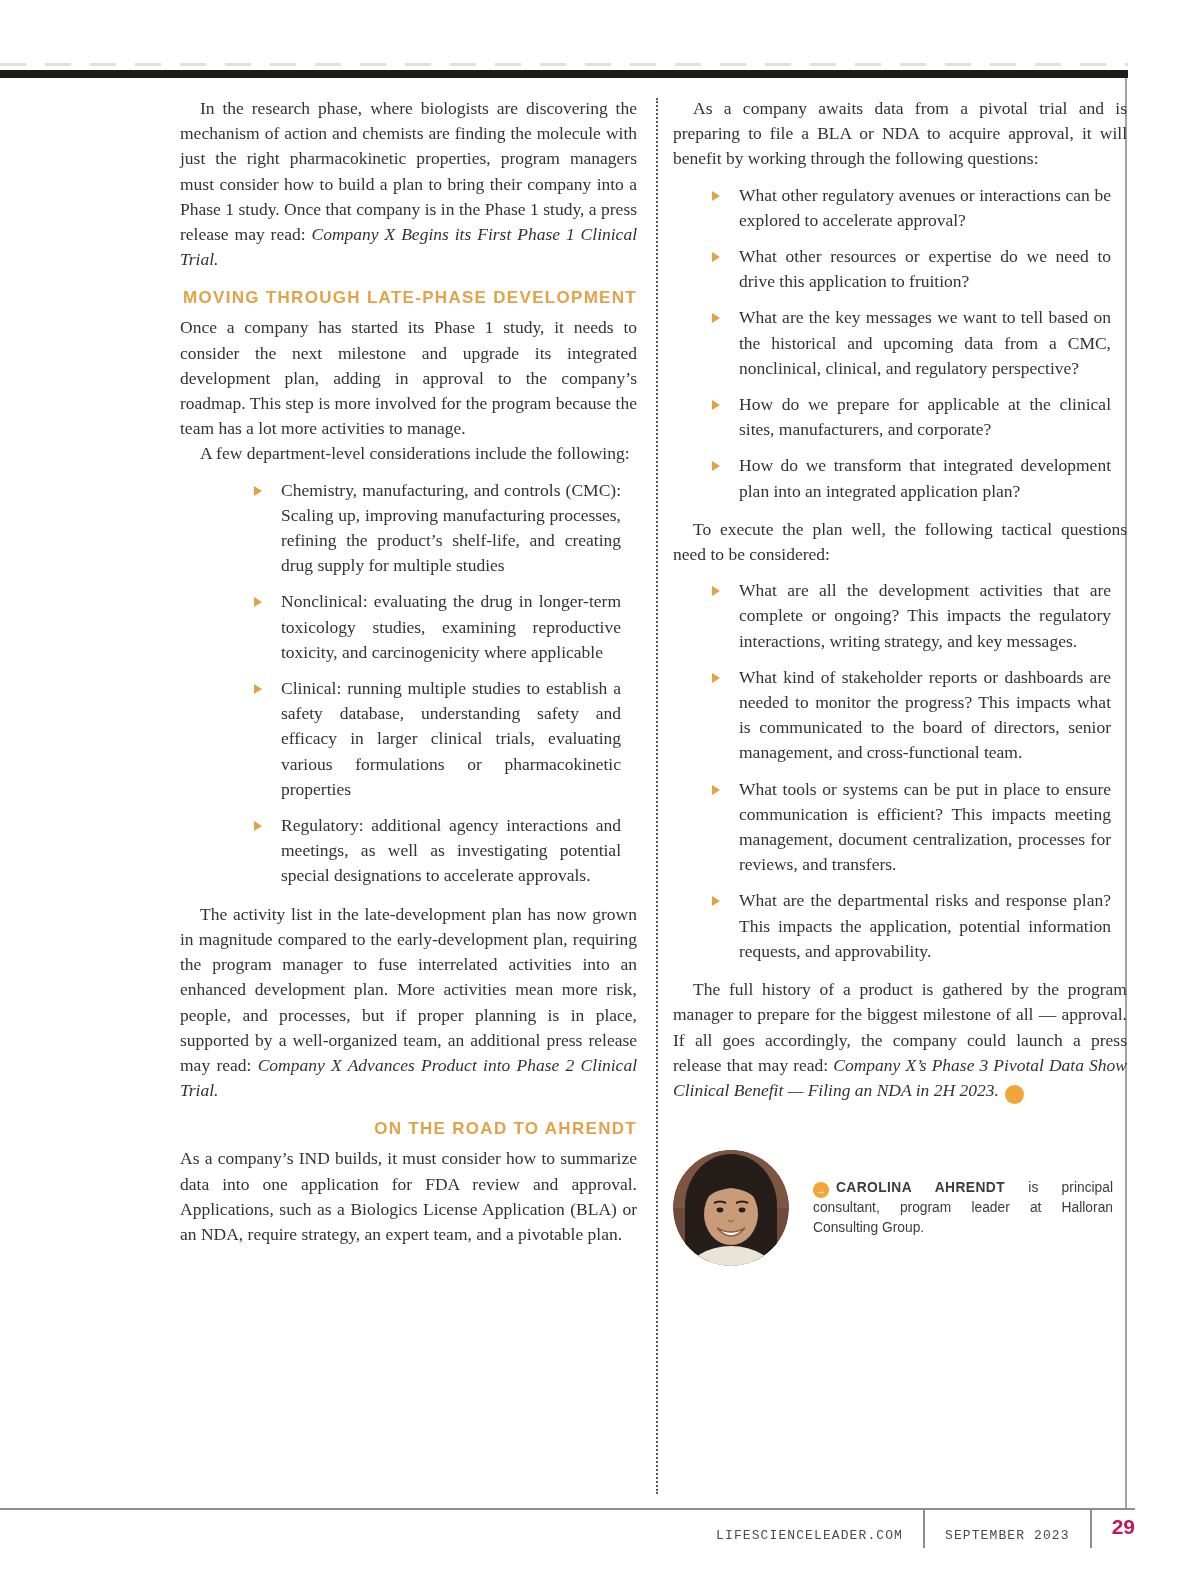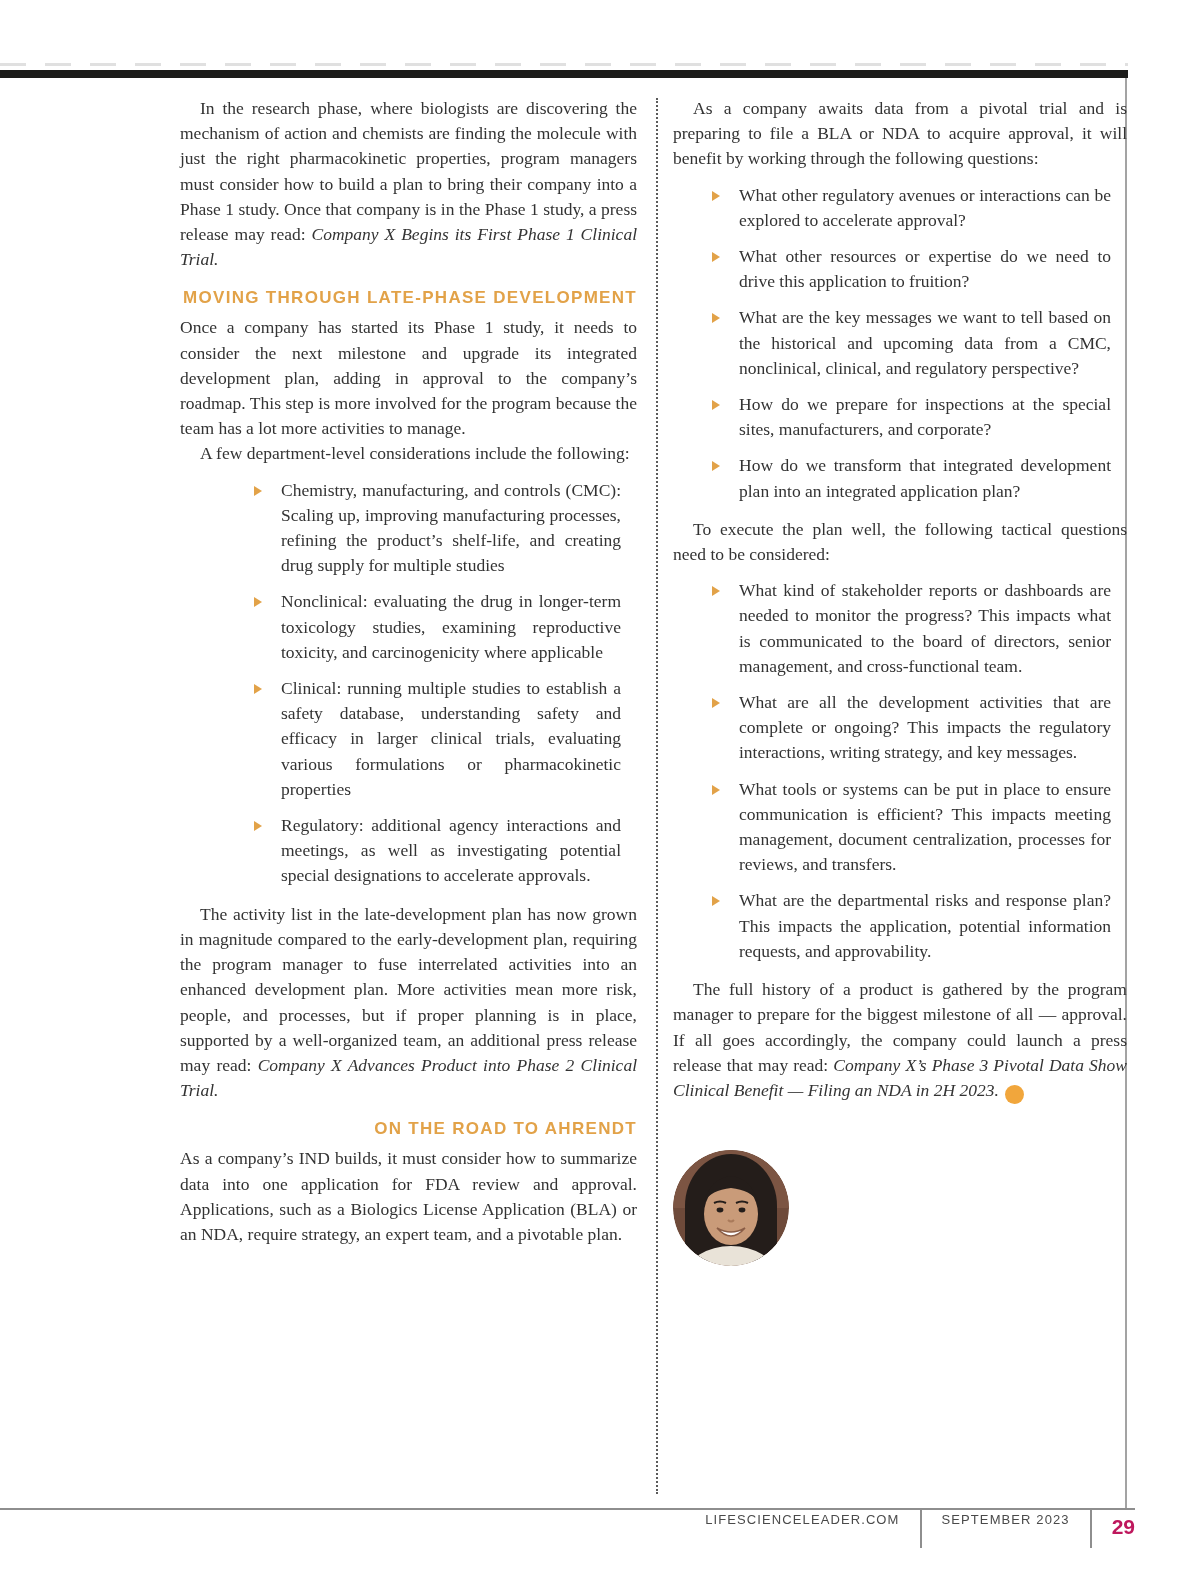--- a/index.html
+++ b/index.html
@@ -44,22 +44,22 @@
             color:#3c3c3c;text-align:justify;padding-right:14px;}
   .bio-name{font-weight:700;letter-spacing:0.4px;}
   .bio-icon{display:inline-block;width:16px;height:16px;border-radius:50%;background:#f1a63c;
             color:#ffffff;text-align:center;margin-right:7px;vertical-align:-2px;
             font-family:"Liberation Sans",sans-serif;font-weight:700;font-size:11px;line-height:16px;}
   .bio-icon::before{content:"\2192";}
 
   
   .footer{position:absolute;left:0;top:1508px;width:1135px;border-top:2px solid #8e8e8e;}
   .footer-inner{display:flex;justify-content:flex-end;align-items:stretch;height:38px;}
-  .f-text{font-family:Liberation Sans, sans-serif;font-size:13px;letter-spacing:1.1px;
-          color:#4a4a4a;padding-top:2px;}
+  .f-text{font-family:Liberation Mono, monospace;font-size:13px;letter-spacing:1.1px;
+          color:#4a4a4a;padding-top:18px;}
   .f-div{width:2px;background:#8e8e8e;height:38px;margin:0 20px;}
   .f-page{font-family:"Liberation Sans",sans-serif;font-size:21px;font-weight:700;
           color:#be185d;padding-top:5px;}
 </style>
 </head>
 <body>
 
 <div class="page">
 
   <div class="top-dashes"></div>
@@ -82,27 +82,27 @@
       <div class="heading">ON THE ROAD TO AHRENDT</div>
       <p class="para"><span>As a company’s IND builds, it must consider how to summarize data into one application for FDA review and approval. Applications, such as a Biologics License Application (BLA) or an NDA, require strategy, an expert team, and a pivotable plan.</span></p>
     </div>
 
   <div class="col col-right">
     <p class="para indent"><span>As a company awaits data from a pivotal trial and is preparing to file a BLA or NDA to acquire approval, it will benefit by working through the following questions:</span></p>
       <div class="bullets">
         <div class="bullet"><span class="tri"></span><span>What other regulatory avenues or interactions can be explored to accelerate approval?</span></div>
         <div class="bullet"><span class="tri"></span><span>What other resources or expertise do we need to drive this application to fruition?</span></div>
         <div class="bullet"><span class="tri"></span><span>What are the key messages we want to tell based on the historical and upcoming data from a CMC, nonclinical, clinical, and regulatory perspective?</span></div>
-        <div class="bullet"><span class="tri"></span><span>How do we prepare for inspections at the special sites, manufacturers, and corporate?</span></div>
+        <div class="bullet"><span class="tri"></span><span>How do we prepare for applicable at the clinical sites, manufacturers, and corporate?</span></div>
         <div class="bullet"><span class="tri"></span><span>How do we transform that integrated development plan into an integrated application plan?</span></div>
       </div>
       <p class="para indent"><span>To execute the plan well, the following tactical questions need to be considered:</span></p>
       <div class="bullets">
+        <div class="bullet"><span class="tri"></span><span>What are all the development activities that are complete or ongoing? This impacts the regulatory interactions, writing strategy, and key messages.</span></div>
         <div class="bullet"><span class="tri"></span><span>What kind of stakeholder reports or dashboards are needed to monitor the progress? This impacts what is communicated to the board of directors, senior management, and cross-functional team.</span></div>
-        <div class="bullet"><span class="tri"></span><span>What are all the development activities that are complete or ongoing? This impacts the regulatory interactions, writing strategy, and key messages.</span></div>
         <div class="bullet"><span class="tri"></span><span>What tools or systems can be put in place to ensure communication is efficient? This impacts meeting management, document centralization, processes for reviews, and transfers.</span></div>
         <div class="bullet"><span class="tri"></span><span>What are the departmental risks and response plan? This impacts the application, potential information requests, and approvability.</span></div>
       </div>
       <p class="para indent"><span>The full history of a product is gathered by the program manager to prepare for the biggest milestone of all — approval. If all goes accordingly, the company could launch a press release that may read: </span><span class="it">Company X’s Phase 3 Pivotal Data Show Clinical Benefit — Filing an NDA in 2H 2023.</span><span class="endmark">L</span></p>
       <div class="bio">
       <div class="bio-photo">
         <svg width="116" height="116" viewBox="0 0 116 116" xmlns="http://www.w3.org/2000/svg">
           <defs>
               <clipPath id="pc">
                 <circle cx="58" cy="58" r="58"></circle>
@@ -119,20 +119,23 @@
             <path d="M31 52 Q38 28 58 26 Q78 28 85 52 Q78 40 58 38 Q38 40 31 52 Z" fill="#241d1a"></path>
             <ellipse cx="47" cy="60" rx="3.4" ry="2.4" fill="#241d1a"></ellipse>
             <ellipse cx="69" cy="60" rx="3.4" ry="2.4" fill="#241d1a"></ellipse>
             <path d="M41 53 Q47 50 53 53" stroke="#241d1a" stroke-width="2" fill="none"></path>
             <path d="M63 53 Q69 50 75 53" stroke="#241d1a" stroke-width="2" fill="none"></path>
             <path d="M55 70 Q58 73 61 70" stroke="#a97a5a" stroke-width="2" fill="none"></path>
             <path d="M44 78 Q58 94 72 78 Q58 86 44 78 Z" fill="#ffffff" stroke="#8a5d46" stroke-width="1.5"></path>
           </g>
         </svg>
       </div>
+      <div class="bio-text">
+        <span class="bio-icon"></span><span class="bio-name">CAROLINA AHRENDT</span><span> is principal consultant, program leader at Halloran Consulting Group.</span>
+      </div>
     </div>
   </div>
 
   <div class="footer">
     <div class="footer-inner">
       <span class="f-text">LIFESCIENCELEADER.COM</span>
       <span class="f-div"></span>
       <span class="f-text">SEPTEMBER 2023</span>
       <span class="f-div"></span>
       <span class="f-page">29</span>

